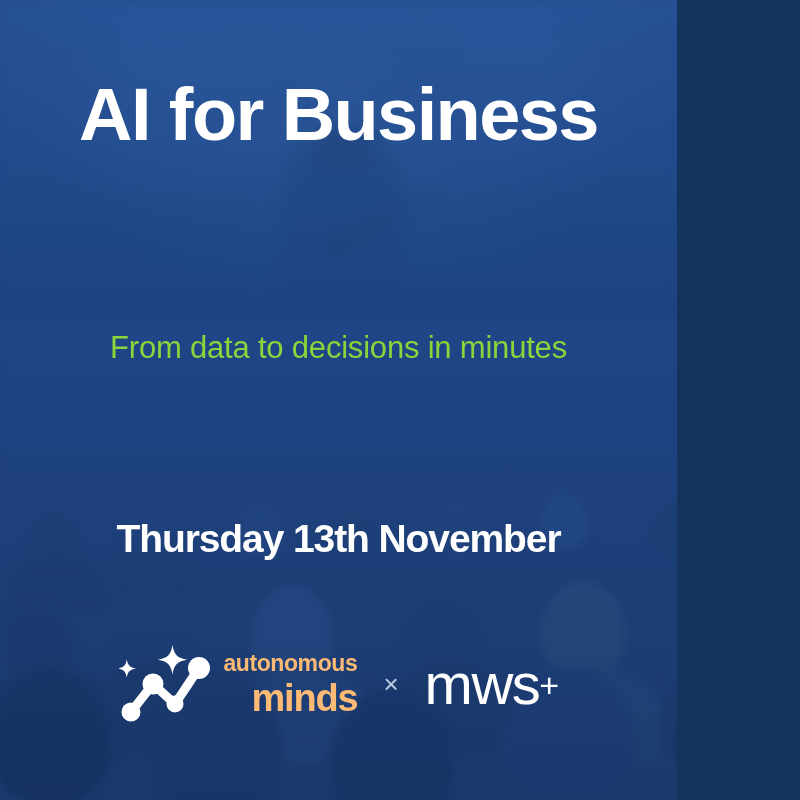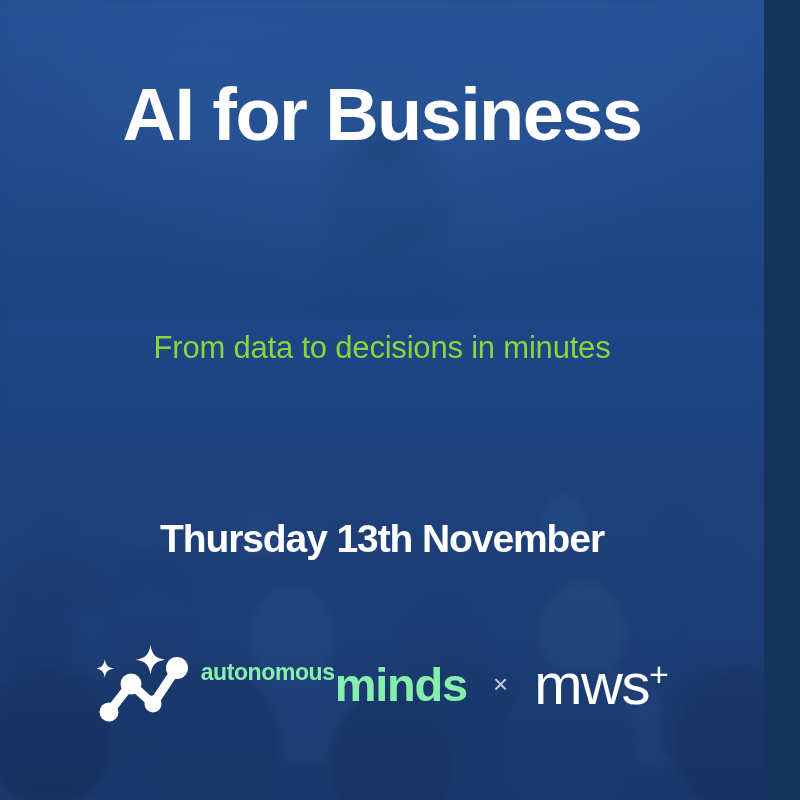--- a/index.html
+++ b/index.html
@@ -1,20 +1,20 @@
 <!DOCTYPE html>
 <html><head>
 <meta charset="utf-8">
 <style>
   html,body{margin:0;padding:0;background:#14345e;}
   *{box-sizing:border-box;}
 
   .poster{
     position:relative;
-    width:764px;height:800px;
+    width:677px;height:800px;
     overflow:hidden;
     font-family:"Liberation Sans", sans-serif;
     background:#2360b0;
   }
 
   
   .photo{
     position:absolute; inset:0;
     background:#2b5f9e;
     filter:saturate(0.85);
@@ -122,41 +122,41 @@
 
   
   .lockup{
     position:absolute; left:0; right:0; top:644px;
     display:flex; align-items:center; justify-content:center;
     gap:22px;
   }
   .am-logo{display:flex; align-items:center; gap:12px;}
   .am-mark{width:92px;height:80px;display:block;}
   .am-words{
-    display:flex;flex-direction:row;align-items:flex-start;
-    color:#86efac;line-height:1;
+    display:flex;flex-direction:column;align-items:flex-end;
+    color:#fdba74;line-height:1;
   }
   .am-words .w1{
     font-size:23px;font-weight:600;letter-spacing:-0.4px;
     margin-bottom:4px;
   }
   .am-words .w2{
-    font-size:47px;font-weight:700;letter-spacing:-1.2px;
+    font-size:38px;font-weight:700;letter-spacing:-1.2px;
   }
   .xsep{
     color:#d6e6f7;font-size:26px;font-weight:300;
     opacity:.85; margin:0 4px;
   }
   .mws{
     color:#ffffff;
     font-size:58px;
     font-weight:400;
     letter-spacing:-1.5px;
     line-height:1;
-    display:flex;align-items:flex-start;
+    display:flex;align-items:center;
   }
   .mws .plus{font-size:34px; line-height:1; margin-top:2px; font-weight:400;}
 </style>
 </head>
 <body>
 
 <div class="poster">
 
   <div class="photo">
     <div class="stage"></div>

